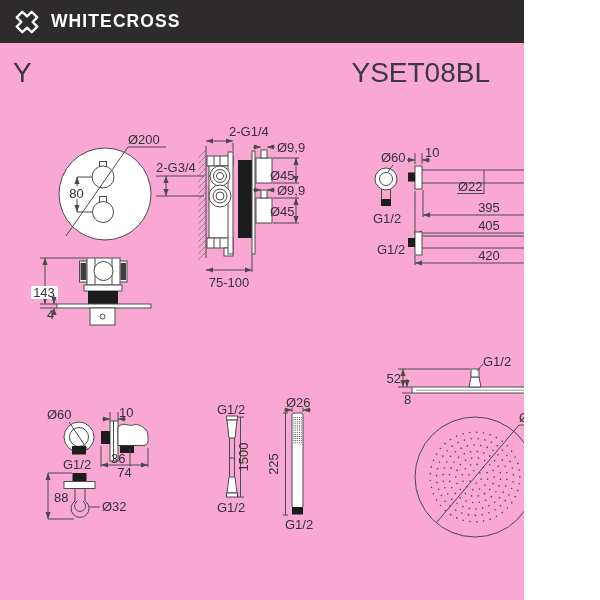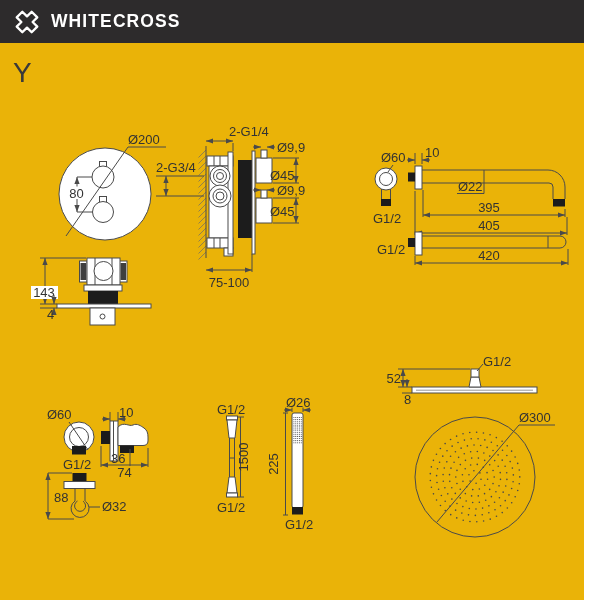--- a/index.html
+++ b/index.html
@@ -1,16 +1,16 @@
 <!DOCTYPE html>
 <html><head>
 <meta charset="utf-8">
 <style>
   html,body{margin:0;padding:0;background:#fff}
-  .sheet{position:relative;width:584px;height:600px;background:#eab308;overflow:hidden;
+  .sheet{position:relative;width:524px;height:600px;background:#f9a8d4;overflow:hidden;
          font-family:"Liberation Sans",sans-serif}
   .hdr{position:absolute;top:0;left:0;width:600px;height:43px;background:#2d2b2c;
        display:flex;align-items:center;gap:9px;box-sizing:border-box;padding-left:12px}
   .brand{color:#fff;font-weight:700;font-size:17.5px;letter-spacing:1.1px;
          font-family:"Liberation Sans",sans-serif}
   .series{position:absolute;left:13px;top:57px;font-size:28px;color:#3a3a3a}
   .model{position:absolute;right:34px;top:57px;font-size:28px;color:#3a3a3a}
   svg.canvas{position:absolute;left:0;top:0}
   .ln{fill:none;stroke:#4a4a4a;stroke-width:1}
   .thin{fill:none;stroke:#6a6a6a;stroke-width:.7}
@@ -26,20 +26,21 @@
 <div class="sheet">
 
   <div class="hdr">
     <svg width="30" height="30" viewBox="0 0 34 34">
       <path d="M -4.5,-12 L 4.5,-12 L 4.5,-4.5 L 12,-4.5 L 12,4.5 L 4.5,4.5 L 4.5,12 L -4.5,12 L -4.5,4.5 L -12,4.5 L -12,-4.5 L -4.5,-4.5 Z" transform="translate(17,17) rotate(45)" fill="none" stroke="#fff" stroke-width="2.6" stroke-linejoin="round"></path>
     </svg>
     <span class="brand">WHITECROSS</span>
   </div>
 
   <div class="series">Y</div>
+  <div class="model">YSET08BL</div>
 
   <svg class="canvas" width="600" height="600" viewBox="0 0 600 600">
     <defs>
       <marker id="arrE" markerWidth="8" markerHeight="6" refX="7" refY="2.6" orient="auto">
         <path d="M0,0 L7,2.6 L0,5.2 Z" fill="#4a4a4a"></path>
       </marker>
       <marker id="arrS" markerWidth="8" markerHeight="6" refX="0" refY="2.6" orient="auto">
         <path d="M7,0 L0,2.6 L7,5.2 Z" fill="#4a4a4a"></path>
       </marker>
     </defs>

